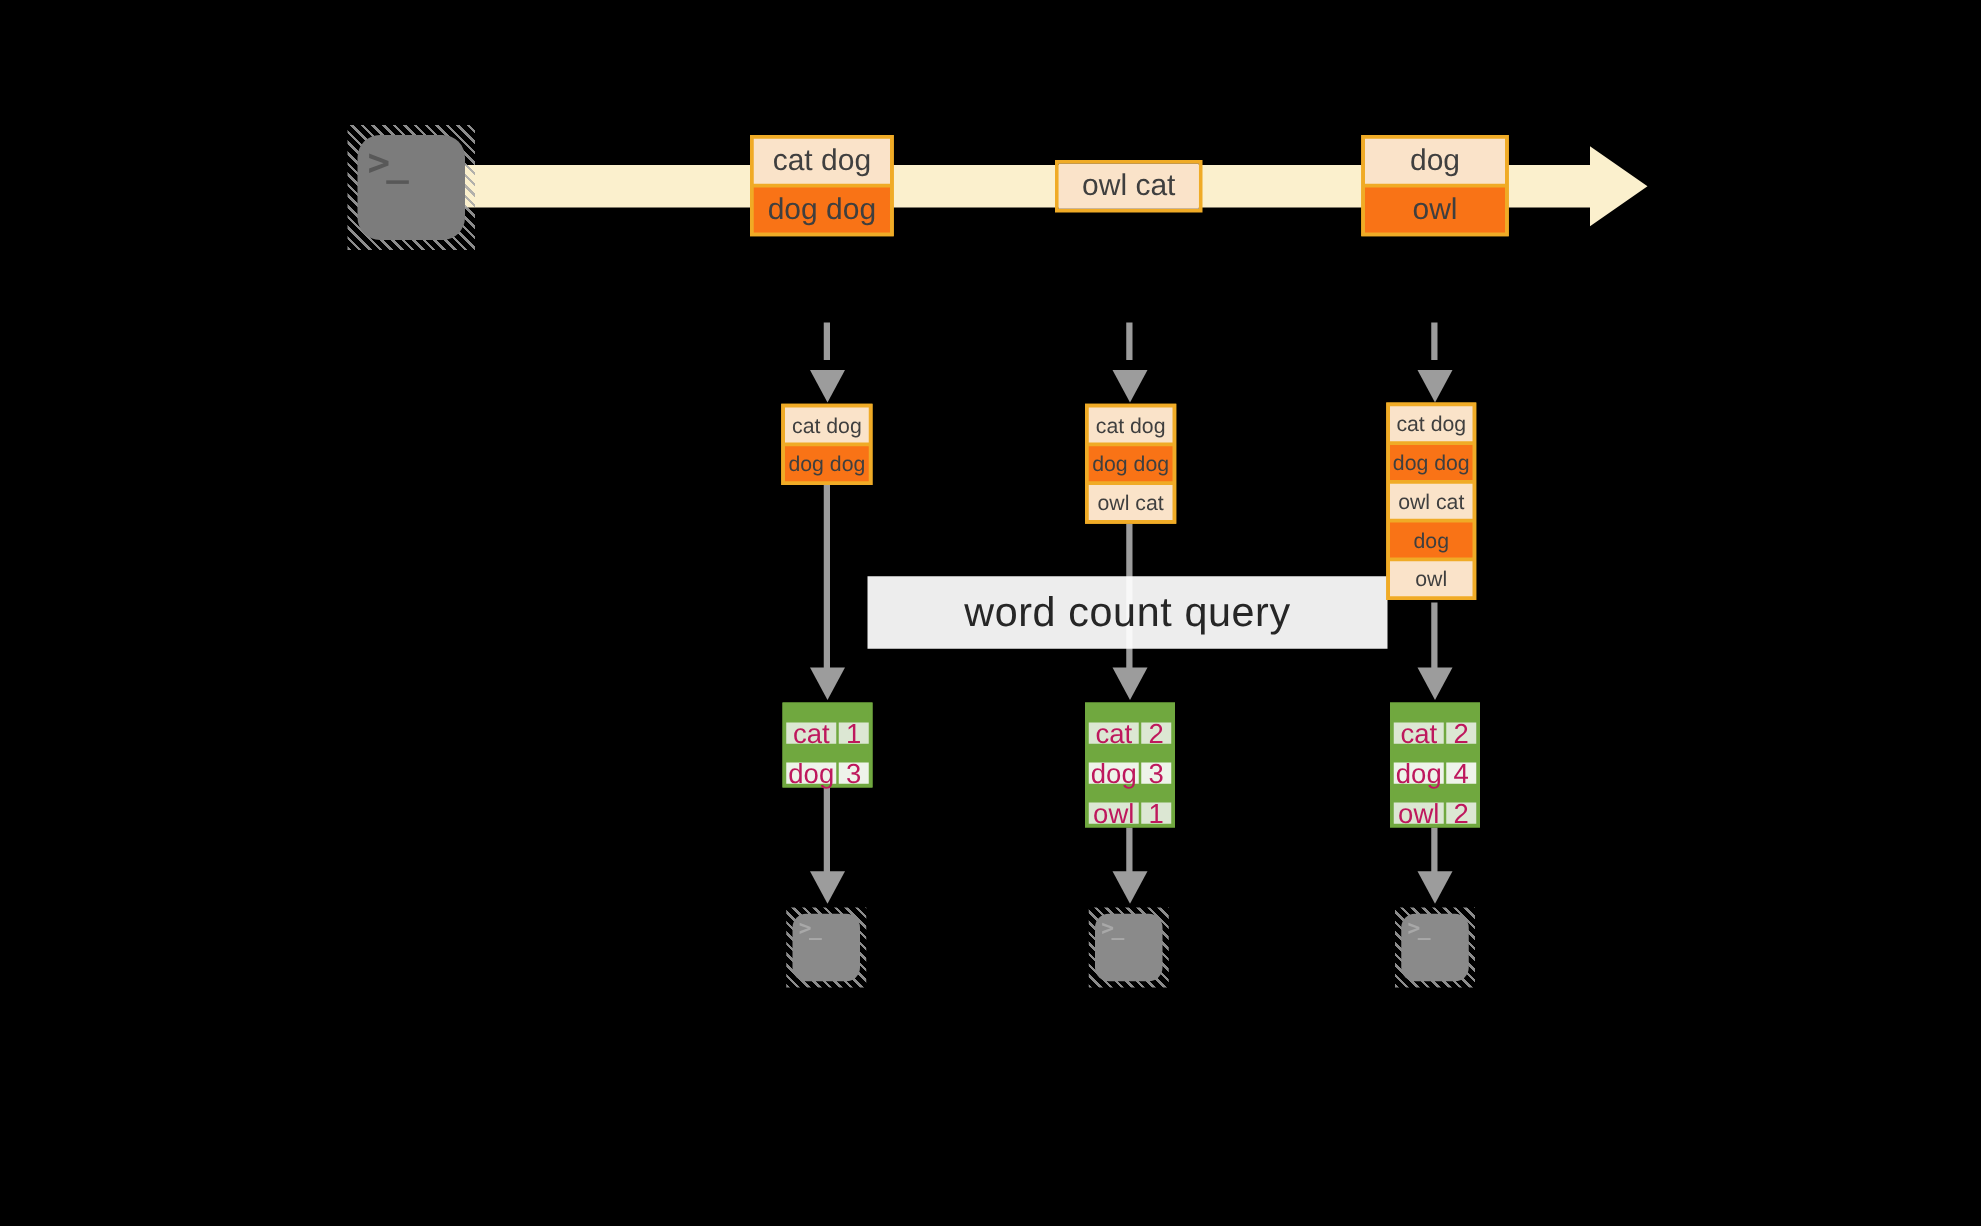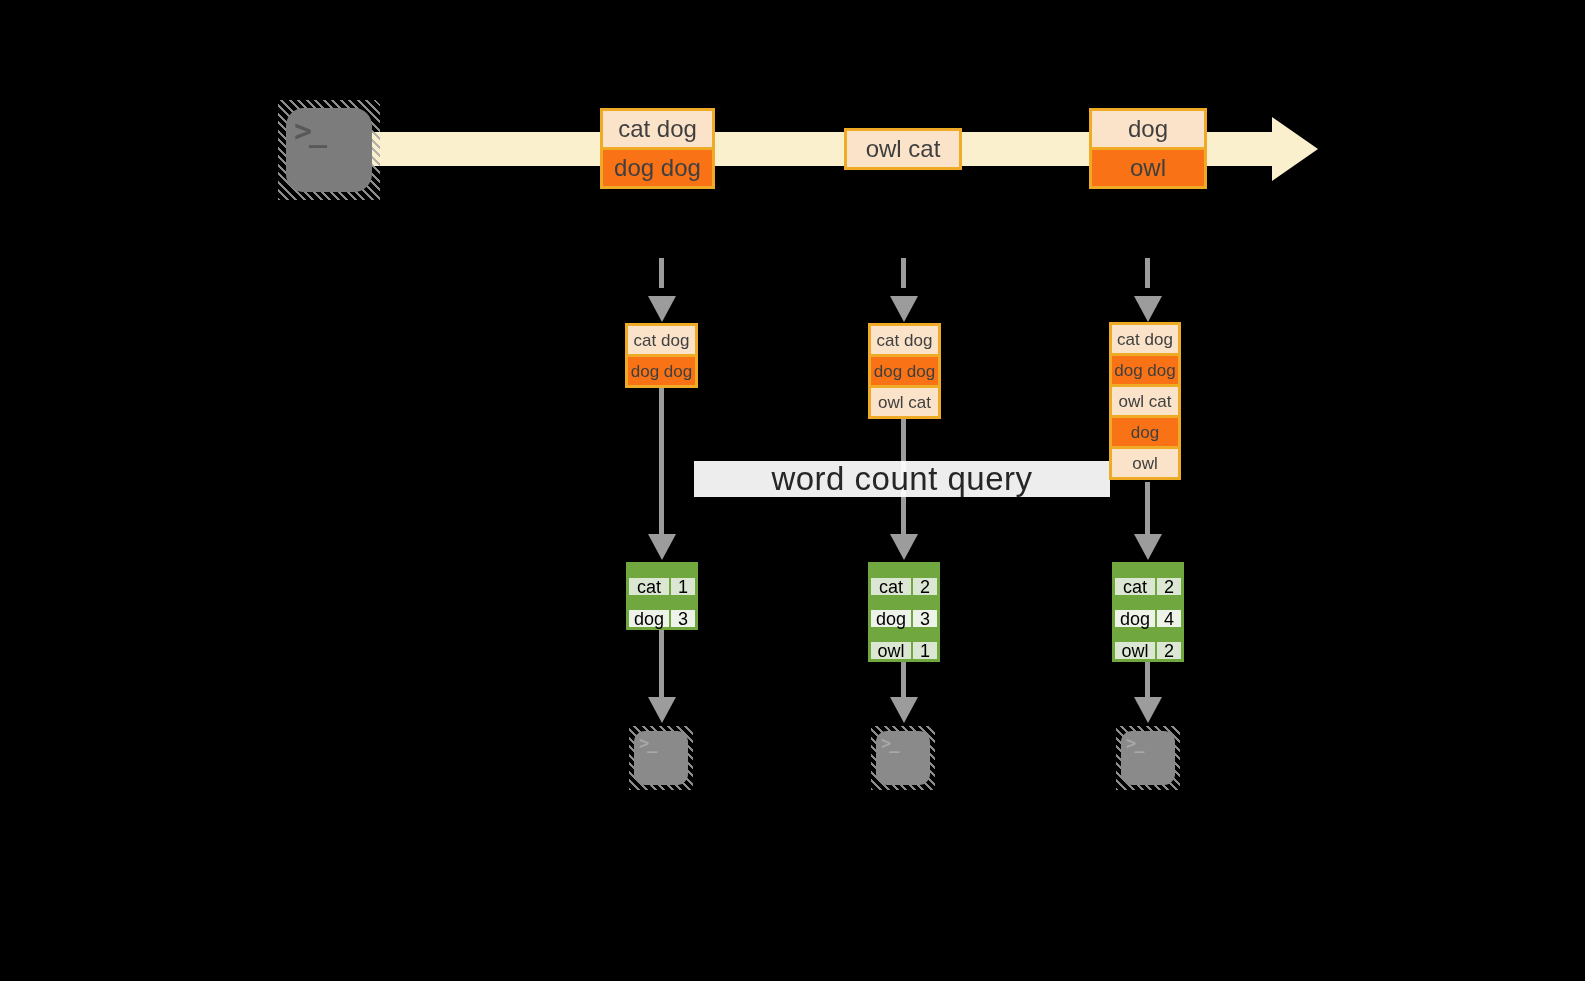--- a/index.html
+++ b/index.html
@@ -28,33 +28,33 @@
   }
   
   .vline{position:absolute;width:5px;background:#9c9c9c;z-index:1;}
   .vline.thru{z-index:1;}
   .ahead{
     position:absolute;width:0;height:0;z-index:1;margin-left:-14px;
     border-left:14px solid transparent;border-right:14px solid transparent;border-top:26px solid #9c9c9c;
   }
   
   .query-band{
-    position:absolute;left:694px;top:461px;width:416px;height:36px;
+    position:absolute;left:694px;top:461px;width:416px;height:58px;
     background:rgba(255,255,255,0.93);z-index:2;
     display:flex;align-items:center;justify-content:center;
     font-size:33px;color:#262626;letter-spacing:0.5px;
   }
   
   .gtable{
     position:absolute;border:3px solid #70a83f;background:#70a83f;z-index:3;
     display:grid;grid-template-columns:40px 24px;grid-auto-rows:30px;gap:2px;
   }
   .gcell{
     display:flex;align-items:center;justify-content:center;
-    font-size:18px;color:#000000;line-height:1;margin-top:13px;
+    font-size:22px;color:#be185d;line-height:1;margin-top:13px;
   }
   .g-even{background:#dce7d3;}
   .g-odd{background:#eef3ea;}
   
   .term{
     position:absolute;z-index:3;
     background:repeating-linear-gradient(45deg,rgba(165,165,165,0.85) 0 2px,transparent 2px 6px);
   }
   .term-body{position:absolute;background:#7c7c7c;}
   .term-big .term-body{inset:8px;border-radius:18px;}

